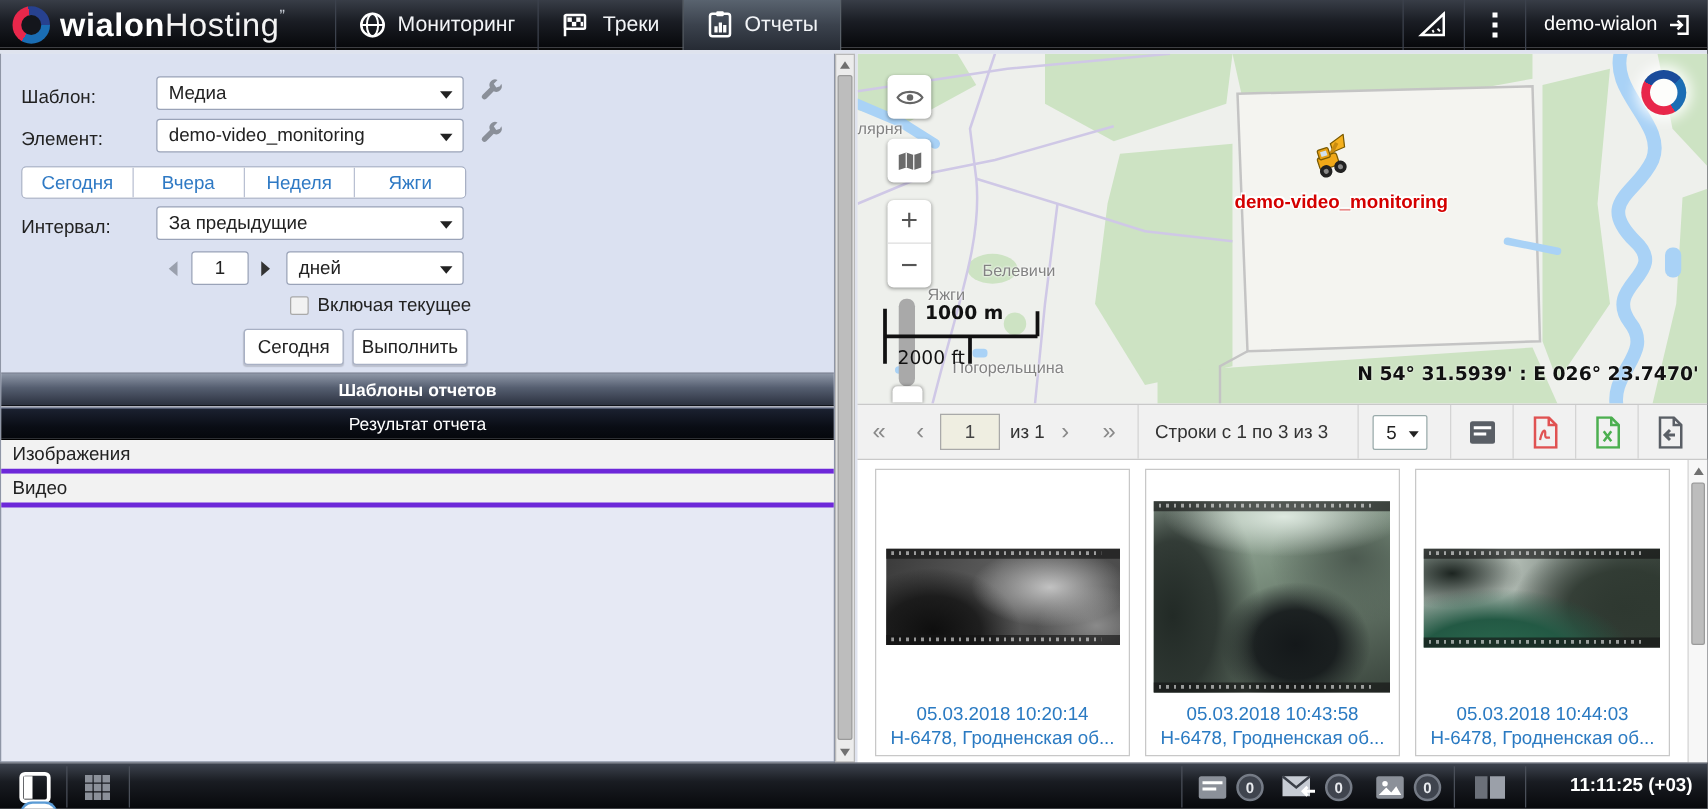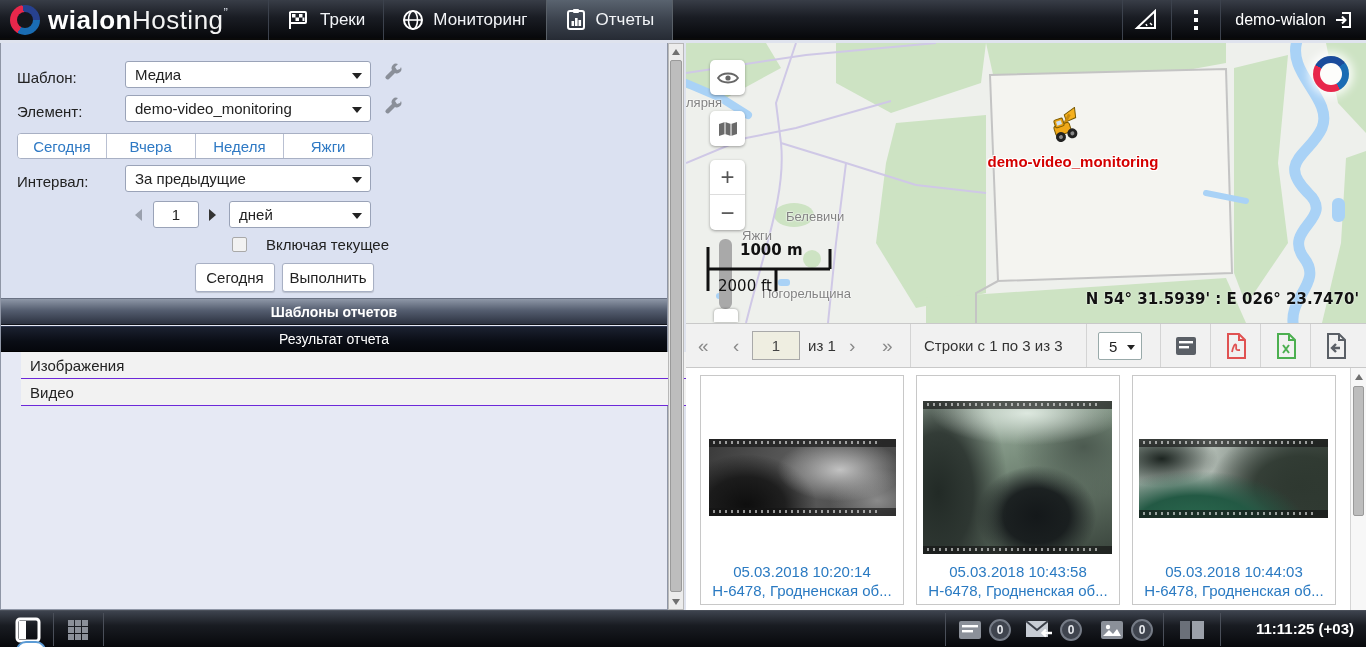--- a/index.html
+++ b/index.html
@@ -47,35 +47,35 @@
   .seg { position:absolute; left:16px; top:90px; width:356px; height:26px; background:#fff;
          border:1px solid #a8b0c4; border-radius:4px; display:flex; overflow:hidden; }
   .seg .seg-btn { flex:1; display:flex; align-items:center; justify-content:center; font-size:15px;
                   color:#2e79c4; border-left:1px solid #b9c0d2; cursor:pointer; background:#fff; }
   .seg .seg-btn:first-child { border-left:none; }
   .spin-arrow { position:absolute; width:0; height:0; cursor:pointer; }
   .num-input { position:absolute; left:152px; top:158px; width:46px; height:27px; border:1px solid #9aa3b8;
                border-radius:3px; text-align:center; font-size:15px; color:#222; background:#fff; }
   .chk { position:absolute; left:231px; top:194px; width:15px; height:15px; background:#f2f2f2;
          border:1px solid #a9a9a9; border-radius:2px; cursor:pointer; }
-  .chk-label { position:absolute; left:253px; top:193px; font-size:15px; color:#222;margin-left:12px; }
+  .chk-label { position:absolute; left:253px; top:193px; font-size:15px; color:#222; }
   .form-btn { position:absolute; height:29px; background:#fff; border:1px solid #a8b0c4; border-radius:3px;
               font-size:15px; color:#222; cursor:pointer; box-shadow:0 1px 1px rgba(0,0,0,.15); }
 
   .sect-header1 { position:absolute; left:0; top:255px; width:100%; height:27px;
                   background:linear-gradient(#8e97a7 0%, #555e70 45%, #2c3240 100%);
                   border-top:1px solid #6a7284; border-bottom:1px solid #11141b;
                   color:#fff; font-size:14px; font-weight:bold; display:flex; align-items:center; justify-content:center; cursor:pointer; }
   .sect-header2 { position:absolute; left:0; top:283px; width:100%; height:26px;
                   background:linear-gradient(#1b2130 0%, #0a0d15 60%, #05070c 100%);
                   border-top:1px solid #2d3750; border-bottom:1px solid #000;
                   color:#fff; font-size:14px; font-weight:normal; display:flex; align-items:center; justify-content:center; cursor:pointer; }
   .result-row { position:absolute; left:0; width:100%; height:27px; background:#f2f2f2;
-                border-bottom:1px solid #6d28d9; display:flex; align-items:center; padding-left:9px;
-                font-size:15px; color:#222; cursor:pointer;margin-left:20px; }
+                border-bottom:4px solid #6d28d9; display:flex; align-items:center; padding-left:9px;
+                font-size:15px; color:#222; cursor:pointer; }
 
   
   .v-scroll { position:absolute; top:43px; width:16px; height:567px; background:#ececec; border:1px solid #b8b8b8; }
   .v-scroll .arr { position:absolute; left:0; width:14px; height:15px; display:flex; align-items:center; justify-content:center; cursor:pointer; }
   .tri-up { width:0; height:0; border-left:4px solid transparent; border-right:4px solid transparent; border-bottom:6px solid #707070; }
   .tri-dn { width:0; height:0; border-left:4px solid transparent; border-right:4px solid transparent; border-top:6px solid #707070; }
   .v-thumb { position:absolute; left:1px; width:12px; background:#bdbdbd; border:1px solid #9a9a9a; border-radius:2px; cursor:pointer; }
 
   
   .map { position:absolute; left:686px; top:43px; width:680px; height:280px; background:#eef0ec; overflow:hidden; cursor:grab; }
@@ -152,37 +152,37 @@
 <div id="app">
 
   <div class="topbar">
     <div class="logo">
       <div class="logo-swirl"></div>
       <div class="logo-text"><b>wialon</b><span class="lite">Hosting</span><span class="logo-tick">”</span></div>
     </div>
 
     <div class="tabs">
       <div class="tab">
+        <svg width="22" height="22" viewBox="0 0 22 22">
+          <circle cx="11" cy="11" r="9" fill="none" stroke="#fff" stroke-width="2"></circle>
+          <ellipse cx="11" cy="11" rx="4.5" ry="9" fill="none" stroke="#fff" stroke-width="1.6"></ellipse>
+          <line x1="2" y1="11" x2="20" y2="11" stroke="#fff" stroke-width="1.6"></line>
+        </svg>
+        <span>Мониторинг</span>
+      </div>
+      <div class="tab">
         <svg width="24" height="22" viewBox="0 0 24 22">
           <rect x="3" y="3" width="16" height="11" fill="none" stroke="#fff" stroke-width="2" rx="1"></rect>
           <rect x="5" y="5" width="3.5" height="3.5" fill="#fff"></rect>
             <rect x="12" y="5" width="3.5" height="3.5" fill="#fff"></rect>
           <rect x="8.5" y="8.5" width="3.5" height="3.5" fill="#fff"></rect>
             <rect x="15.5" y="8.5" width="2" height="3.5" fill="#fff"></rect>
           <line x1="3" y1="3" x2="3" y2="20" stroke="#fff" stroke-width="2"></line>
         </svg>
         <span>Треки</span>
-      </div>
-      <div class="tab">
-        <svg width="22" height="22" viewBox="0 0 22 22">
-          <circle cx="11" cy="11" r="9" fill="none" stroke="#fff" stroke-width="2"></circle>
-          <ellipse cx="11" cy="11" rx="4.5" ry="9" fill="none" stroke="#fff" stroke-width="1.6"></ellipse>
-          <line x1="2" y1="11" x2="20" y2="11" stroke="#fff" stroke-width="1.6"></line>
-        </svg>
-        <span>Мониторинг</span>
       </div>
       <div class="tab active">
         <svg width="22" height="24" viewBox="0 0 22 24">
           <rect x="3" y="3" width="16" height="18" fill="none" stroke="#fff" stroke-width="2" rx="2"></rect>
           <rect x="8" y="1" width="6" height="4" fill="#fff" rx="1"></rect>
           <rect x="6.5" y="13" width="2.6" height="5" fill="#fff"></rect>
           <rect x="10" y="10" width="2.6" height="8" fill="#fff"></rect>
           <rect x="13.5" y="12" width="2.6" height="6" fill="#fff"></rect>
         </svg>
         <span>Отчеты</span>

